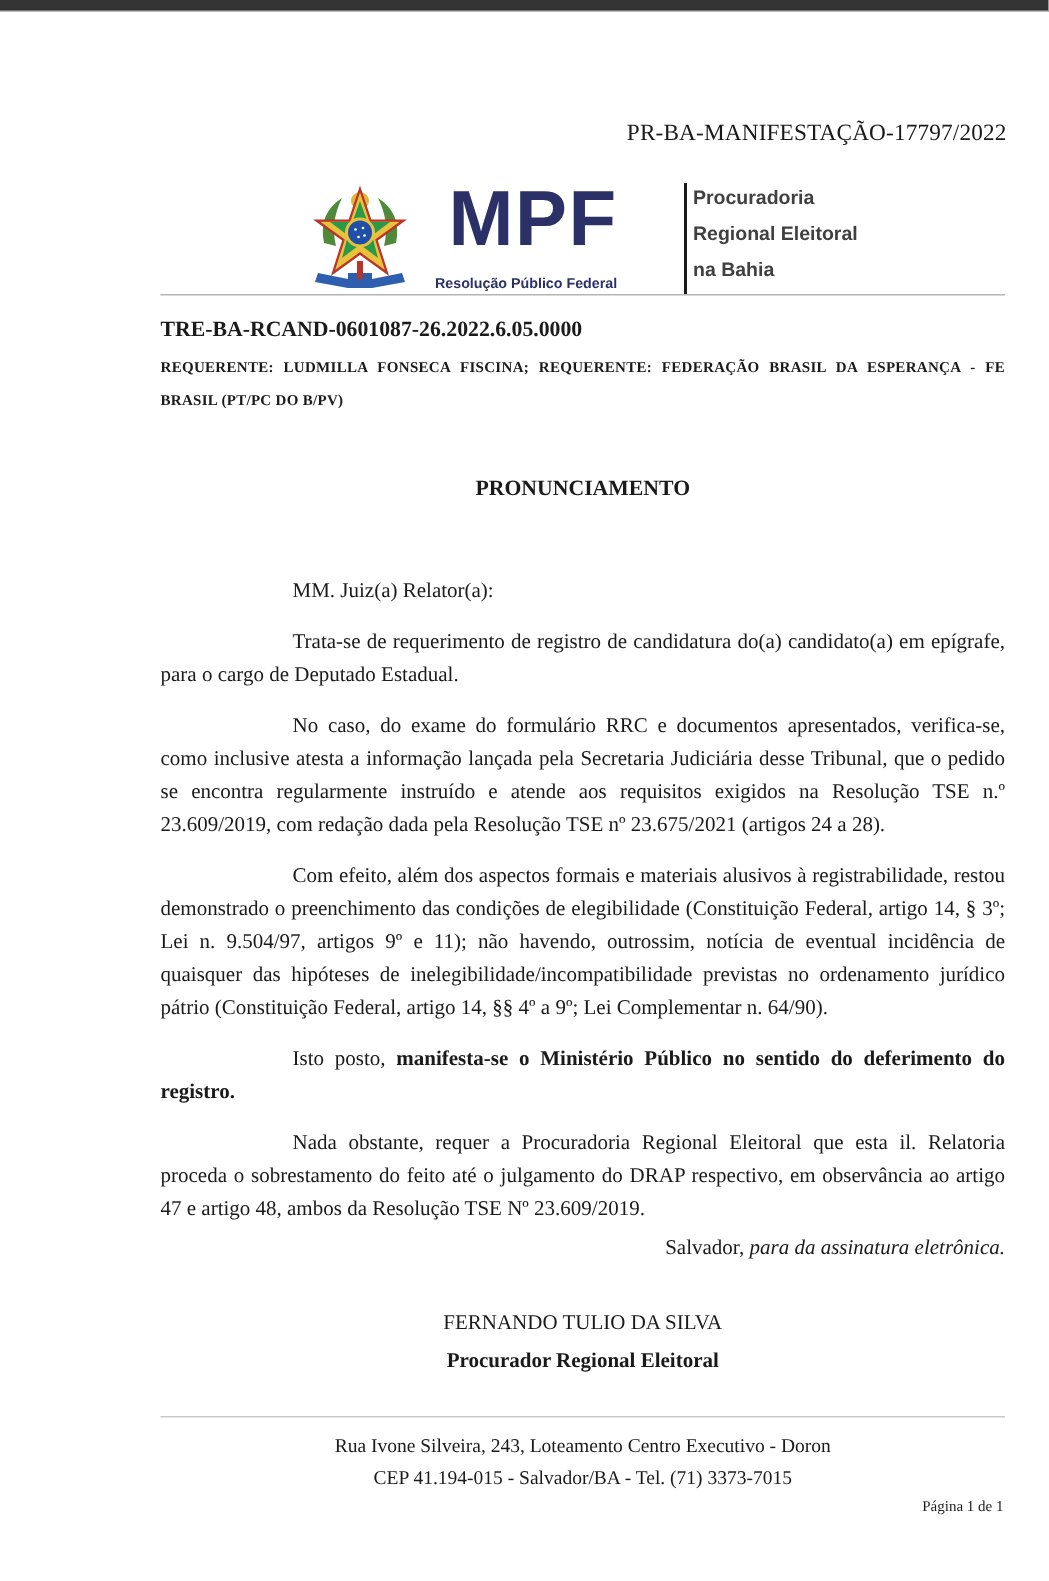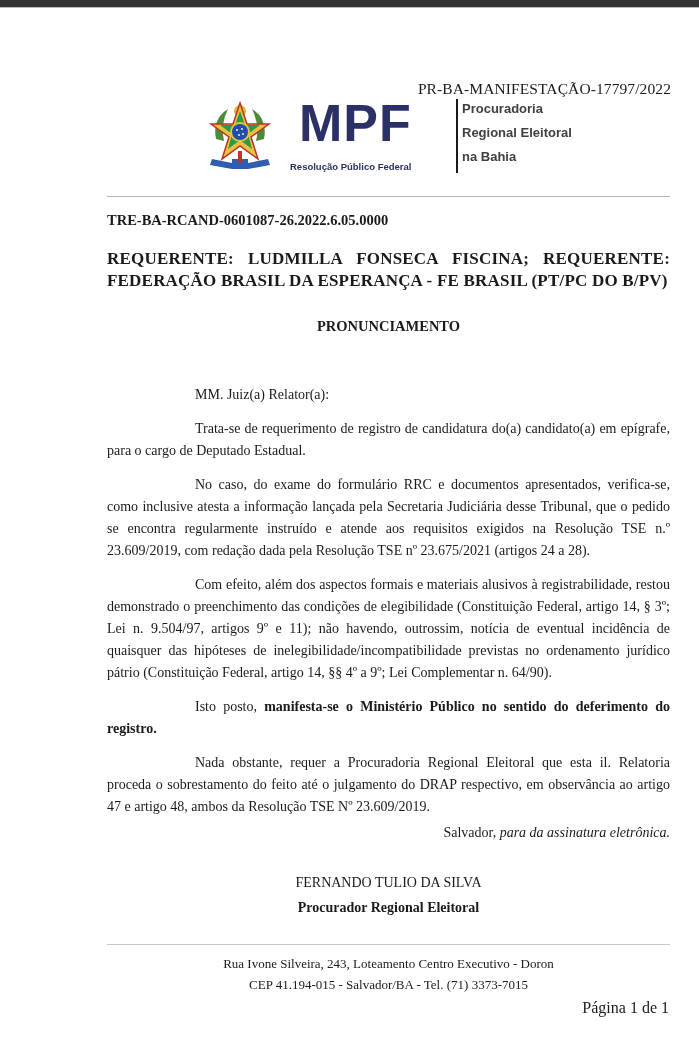--- a/index.html
+++ b/index.html
@@ -2,43 +2,43 @@
 <html><head>
   <meta charset="utf-8">
   <style>
     html, body { margin: 0; padding: 0; }
     body {
       width: 699px; height: 1054px; background: #ffffff; position: relative; overflow: hidden;
       font-family: "Liberation Serif", "DejaVu Serif", serif; color: #1a1a1a;
     }
     .topbar { position: absolute; left: 0; top: 0; width: 699px; height: 7px; background: #333333; border-bottom: 1px solid #bdbdbd; }
     .docref { position: absolute; right: 28px; top: 80px; font-size: 15.5px; letter-spacing: 0.1px; }
-    .logo { position: absolute; left: 206px; top: 97px; width: 400px; height: 80px; }
+    .logo { position: absolute; left: 206px; top: 120px; width: 400px; height: 80px; }
     .coat { position: absolute; left: 0; top: 2px; width: 68px; height: 76px; }
     .mpf { position: absolute; left: 93px; top: 0px; font-family: "Liberation Sans", "DejaVu Sans", sans-serif;
       font-weight: bold; font-size: 52px; color: #2b3166; letter-spacing: 1px; line-height: 1; }
     .mpf-sub { position: absolute; left: 84px; top: 64px; font-family: "Liberation Sans", "DejaVu Sans", sans-serif;
       font-weight: bold; font-size: 9.5px; color: #2b3166; }
     .vbar { position: absolute; left: 250px; top: 2px; width: 2px; height: 74px; background: #1a1a1a; }
     .pre { position: absolute; left: 256px; top: 0; font-family: "Liberation Sans", "DejaVu Sans", sans-serif;
       font-weight: bold; font-size: 13px; color: #404040; line-height: 24px; }
     .hr-top { position: absolute; left: 107px; top: 196px; width: 563px; height: 1px; background: #b5b5b5; }
     .process { position: absolute; left: 107px; top: 212px; font-size: 14.5px; font-weight: bold; }
-    .requerente { position: absolute; left: 107px; top: 248px; width: 563px; font-size: 17px; font-weight: bold;
+    .requerente { position: absolute; left: 107px; top: 235px; width: 563px; font-size: 10px; font-weight: bold;
       text-align: justify; line-height: 22px; letter-spacing: 0.2px; }
     .title { position: absolute; left: 107px; top: 318px; width: 563px; text-align: center; font-size: 14.5px; font-weight: bold; }
     .body { position: absolute; left: 107px; top: 372px; width: 563px; font-size: 14px; line-height: 22px; }
     .body p { margin: 12px 0 4px 0; text-align: justify; text-indent: 88px; }
     .body p.greet { margin-bottom: 6px; }
     .body p.place { text-align: right; text-indent: 0; margin-top: 2px; }
     .sig { position: absolute; left: 107px; top: 870px; width: 563px; text-align: center; font-size: 14px; line-height: 25px; }
     .sig .role { font-weight: bold; }
     .hr-bot { position: absolute; left: 107px; top: 944px; width: 563px; height: 1px; background: #c8c8c8; }
     .footer { position: absolute; left: 107px; top: 953px; width: 563px; text-align: center; font-size: 13px; line-height: 21px; }
-    .pagenum { position: absolute; right: 30px; top: 999px; font-size: 16px; }
+    .pagenum { position: absolute; right: 30px; top: 999px; font-size: 10px; }
   </style>
 </head>
 <body>
 
 <div class="topbar"></div>
 
 <div class="docref">PR-BA-MANIFESTAÇÃO-17797/2022</div>
 
 <div class="logo">
   <svg class="coat" viewBox="0 0 68 76">

